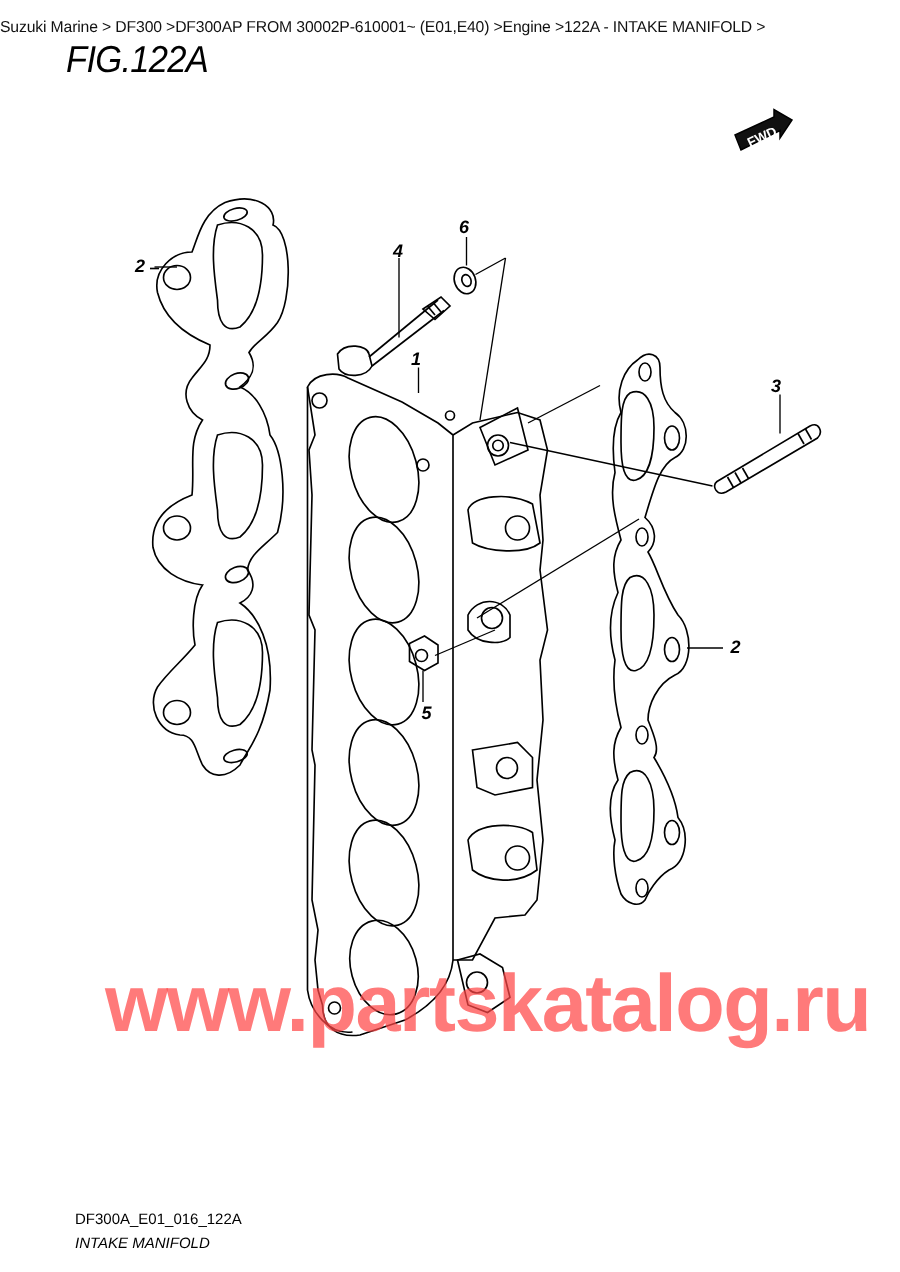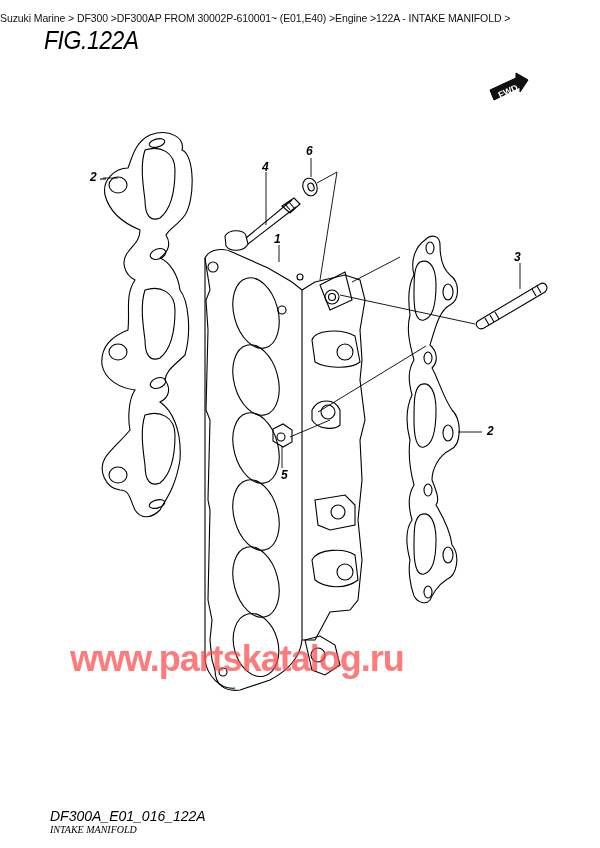--- a/index.html
+++ b/index.html
@@ -1,23 +1,23 @@
 <!DOCTYPE html>
 <html><head>
 <meta charset="utf-8">
 <style>
   html,body{margin:0;padding:0;background:#fff;}
   body{width:600px;height:848px;position:relative;overflow:hidden;font-family:"Liberation Sans",sans-serif;}
   .breadcrumb{position:absolute;left:0;top:12px;font-size:10.5px;color:#111;white-space:nowrap;letter-spacing:-0.1px;}
   .fig-title{position:absolute;left:44px;top:26px;font-size:25px;font-style:italic;color:#000;letter-spacing:-0.5px;transform:scaleX(0.92);transform-origin:left;}
   .diagram{position:absolute;left:0;top:0;width:600px;height:848px;}
   .callout{position:absolute;font-size:12px;font-style:italic;font-weight:bold;color:#000;}
-  .watermark{position:absolute;left:70px;top:638px;font-size:36px;font-weight:bold;color:rgba(255,70,70,0.72);letter-spacing:-1px;white-space:nowrap;}
-  .footer-code{position:absolute;left:50px;top:808px;font-size:14px;font-style:italic;color:#000;}
-  .footer-name{position:absolute;left:50px;top:824px;font-size:10px;font-style:italic;color:#000;font-family:Liberation Serif, serif;}
+  .watermark{position:absolute;left:70px;top:638px;font-size:54px;font-weight:bold;color:rgba(255,70,70,0.72);letter-spacing:-1px;white-space:nowrap;}
+  .footer-code{position:absolute;left:50px;top:808px;font-size:10px;color:#000;}
+  .footer-name{position:absolute;left:50px;top:824px;font-size:10px;font-style:italic;color:#000;}
   .fwd{position:absolute;left:488px;top:66px;}
 </style>
 </head>
 <body>
 
 <div class="breadcrumb">Suzuki Marine &gt; DF300 &gt;DF300AP FROM 30002P-610001~ (E01,E40) &gt;Engine &gt;122A - INTAKE MANIFOLD &gt;</div>
 <div class="fig-title">FIG.122A</div>
 
 <svg class="diagram" viewBox="0 0 600 848" xmlns="http://www.w3.org/2000/svg" fill="none" stroke="#000" stroke-width="1.1">
 

